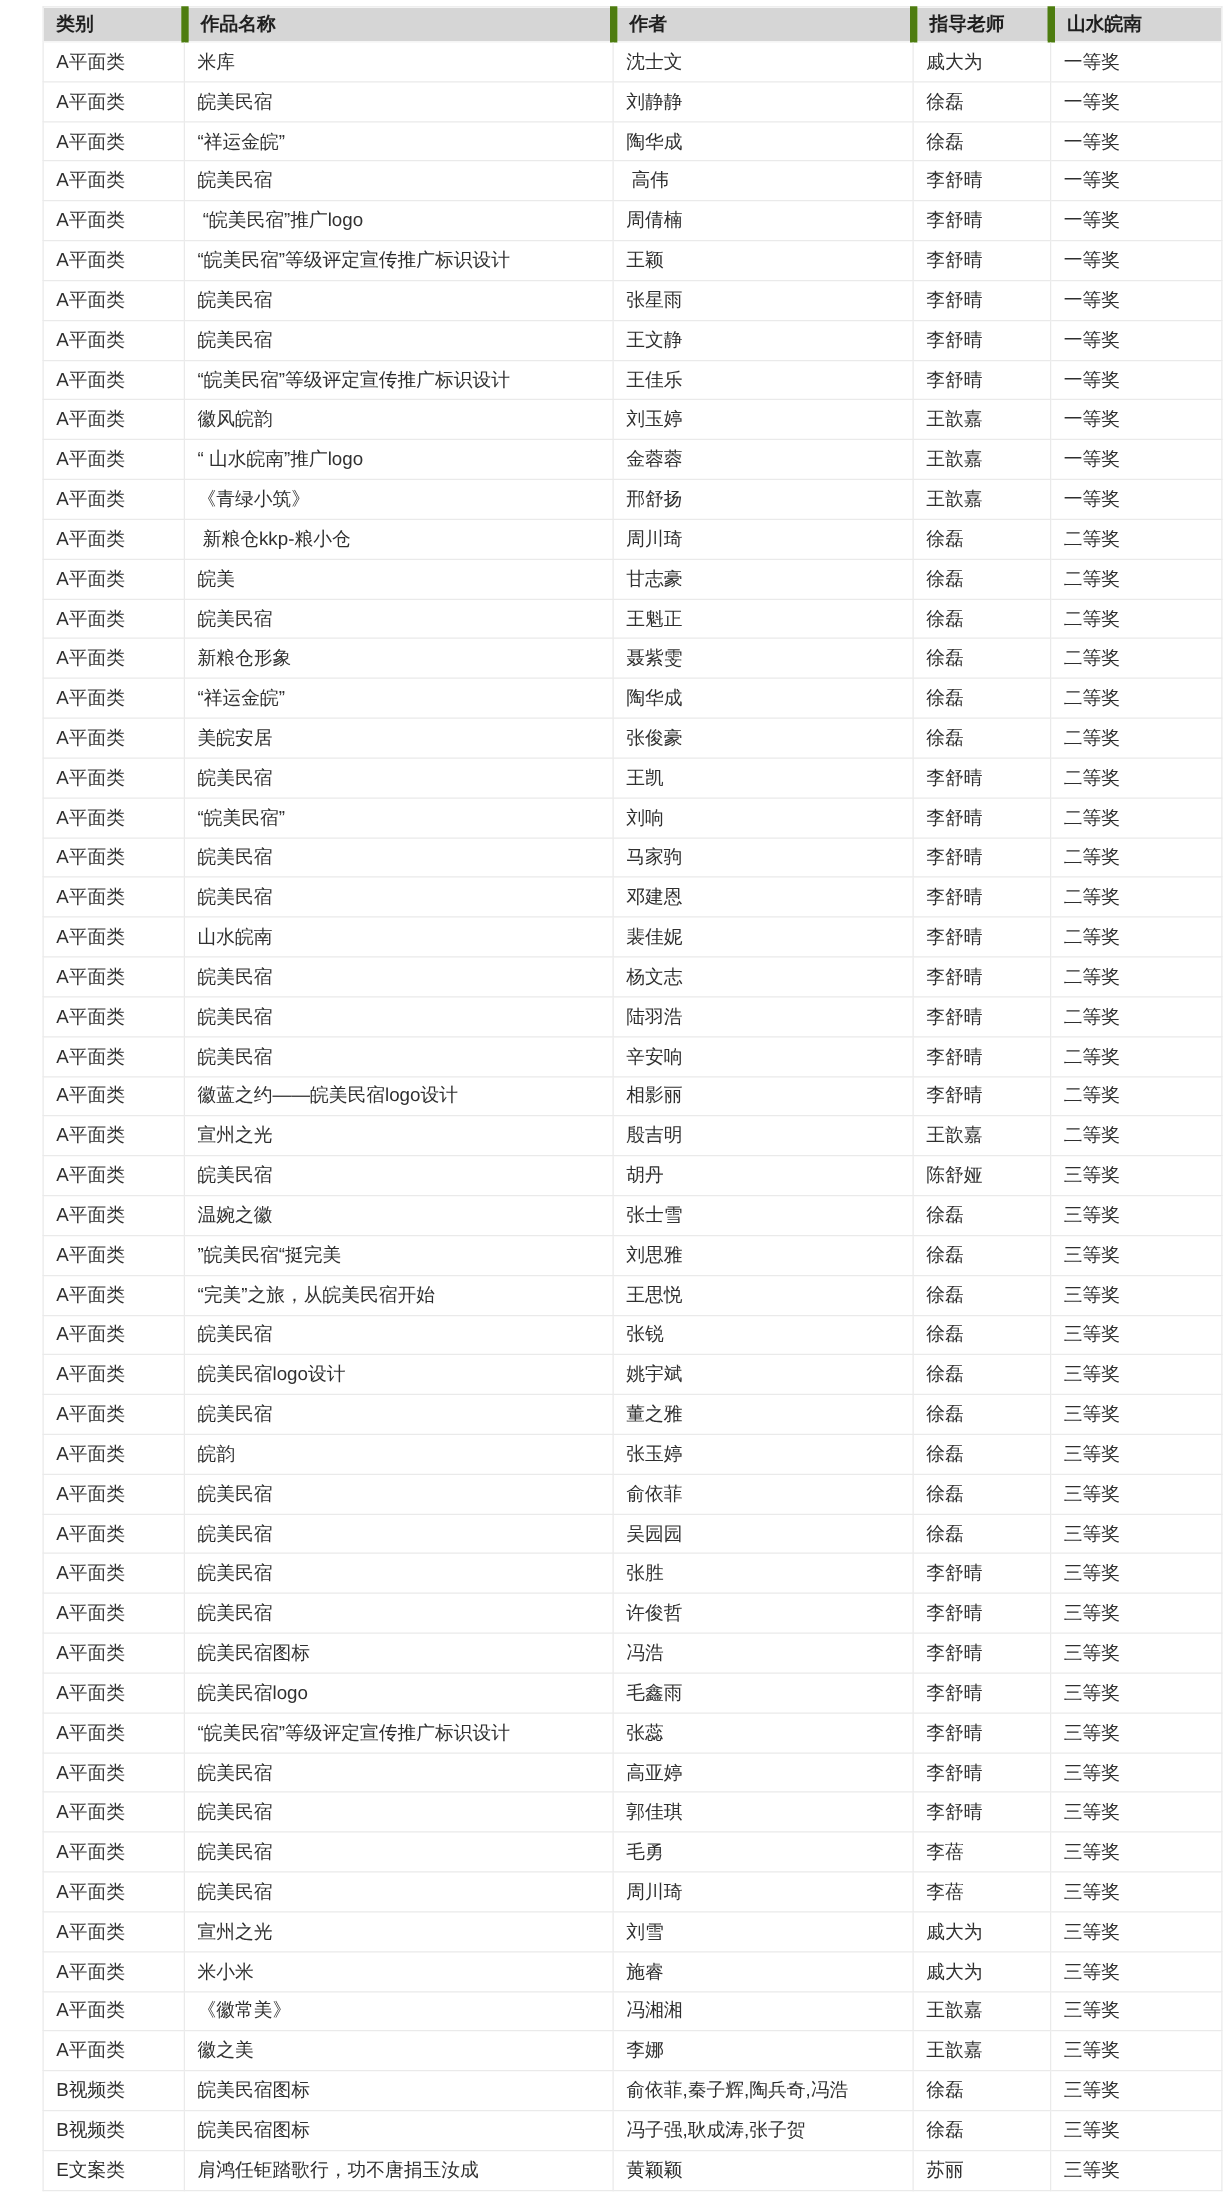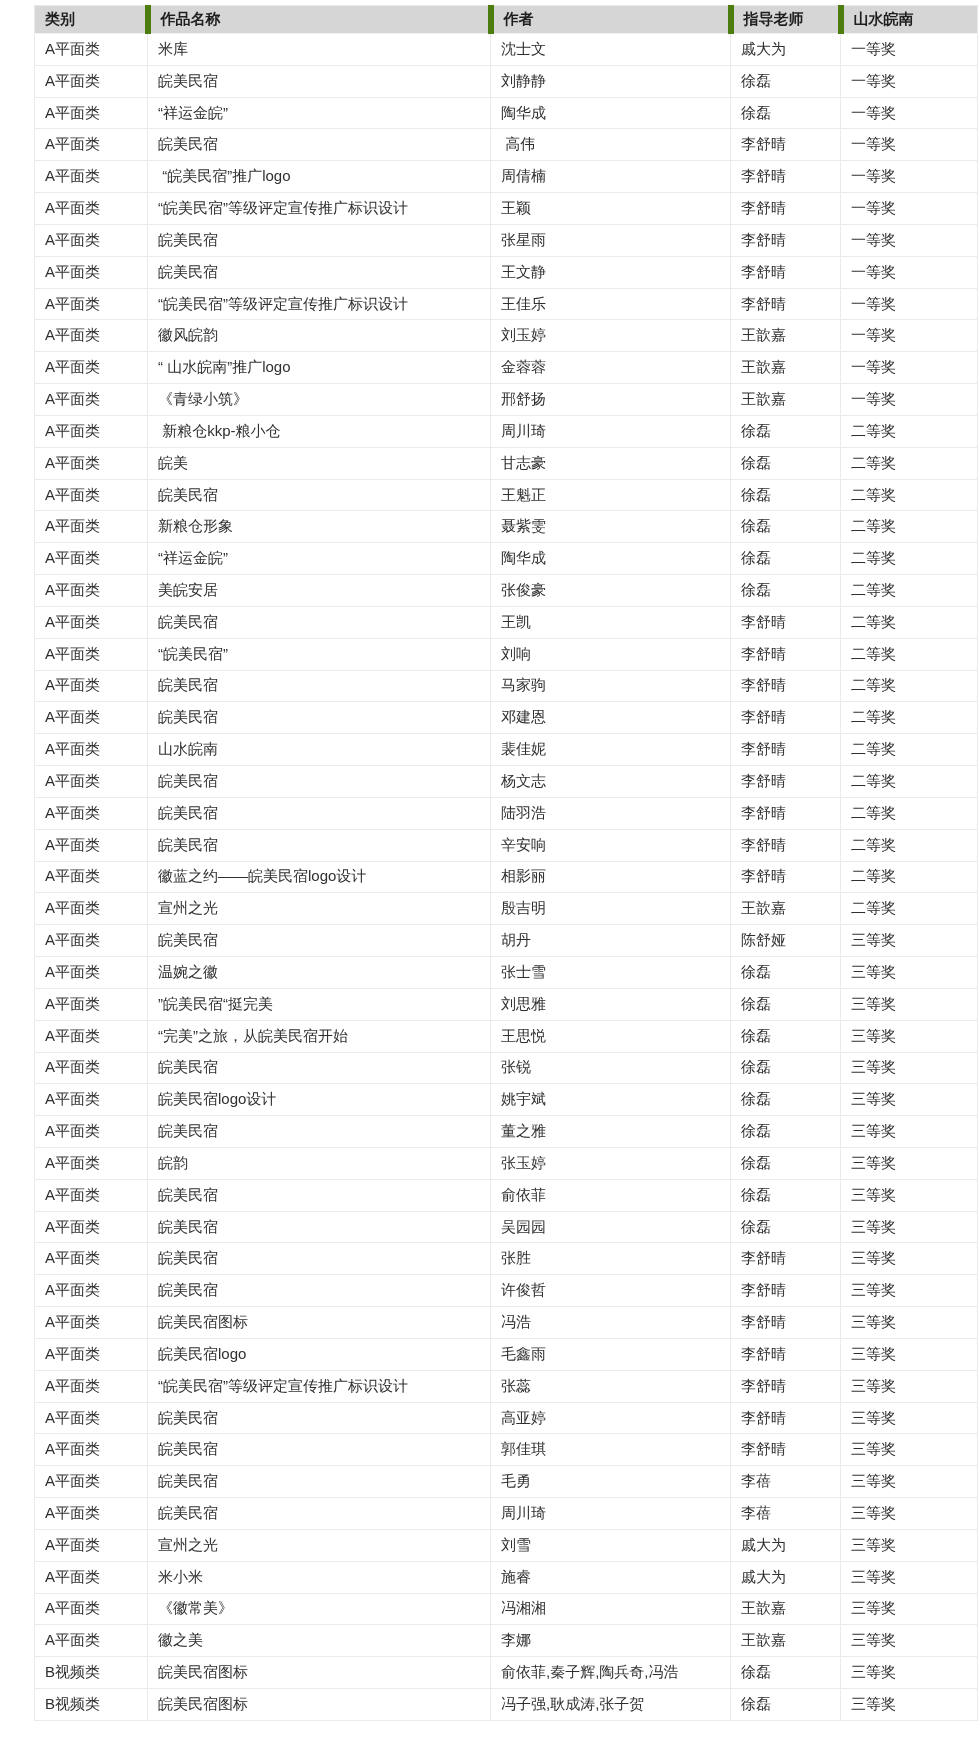--- a/index.html
+++ b/index.html
@@ -441,15 +441,22 @@
     <td>徐磊</td>
     <td>三等奖</td>
   </tr>
         <tr>
     <td>B视频类</td>
     <td>皖美民宿图标</td>
     <td>冯子强,耿成涛,张子贺</td>
     <td>徐磊</td>
     <td>三等奖</td>
   </tr>
+        <tr>
+    <td>E文案类</td>
+    <td>肩鸿任钜踏歌行，功不唐捐玉汝成</td>
+    <td>黄颖颖</td>
+    <td>苏丽</td>
+    <td>三等奖</td>
+  </tr>
       </tbody>
   </table>
 </div>
 
 </body></html>

